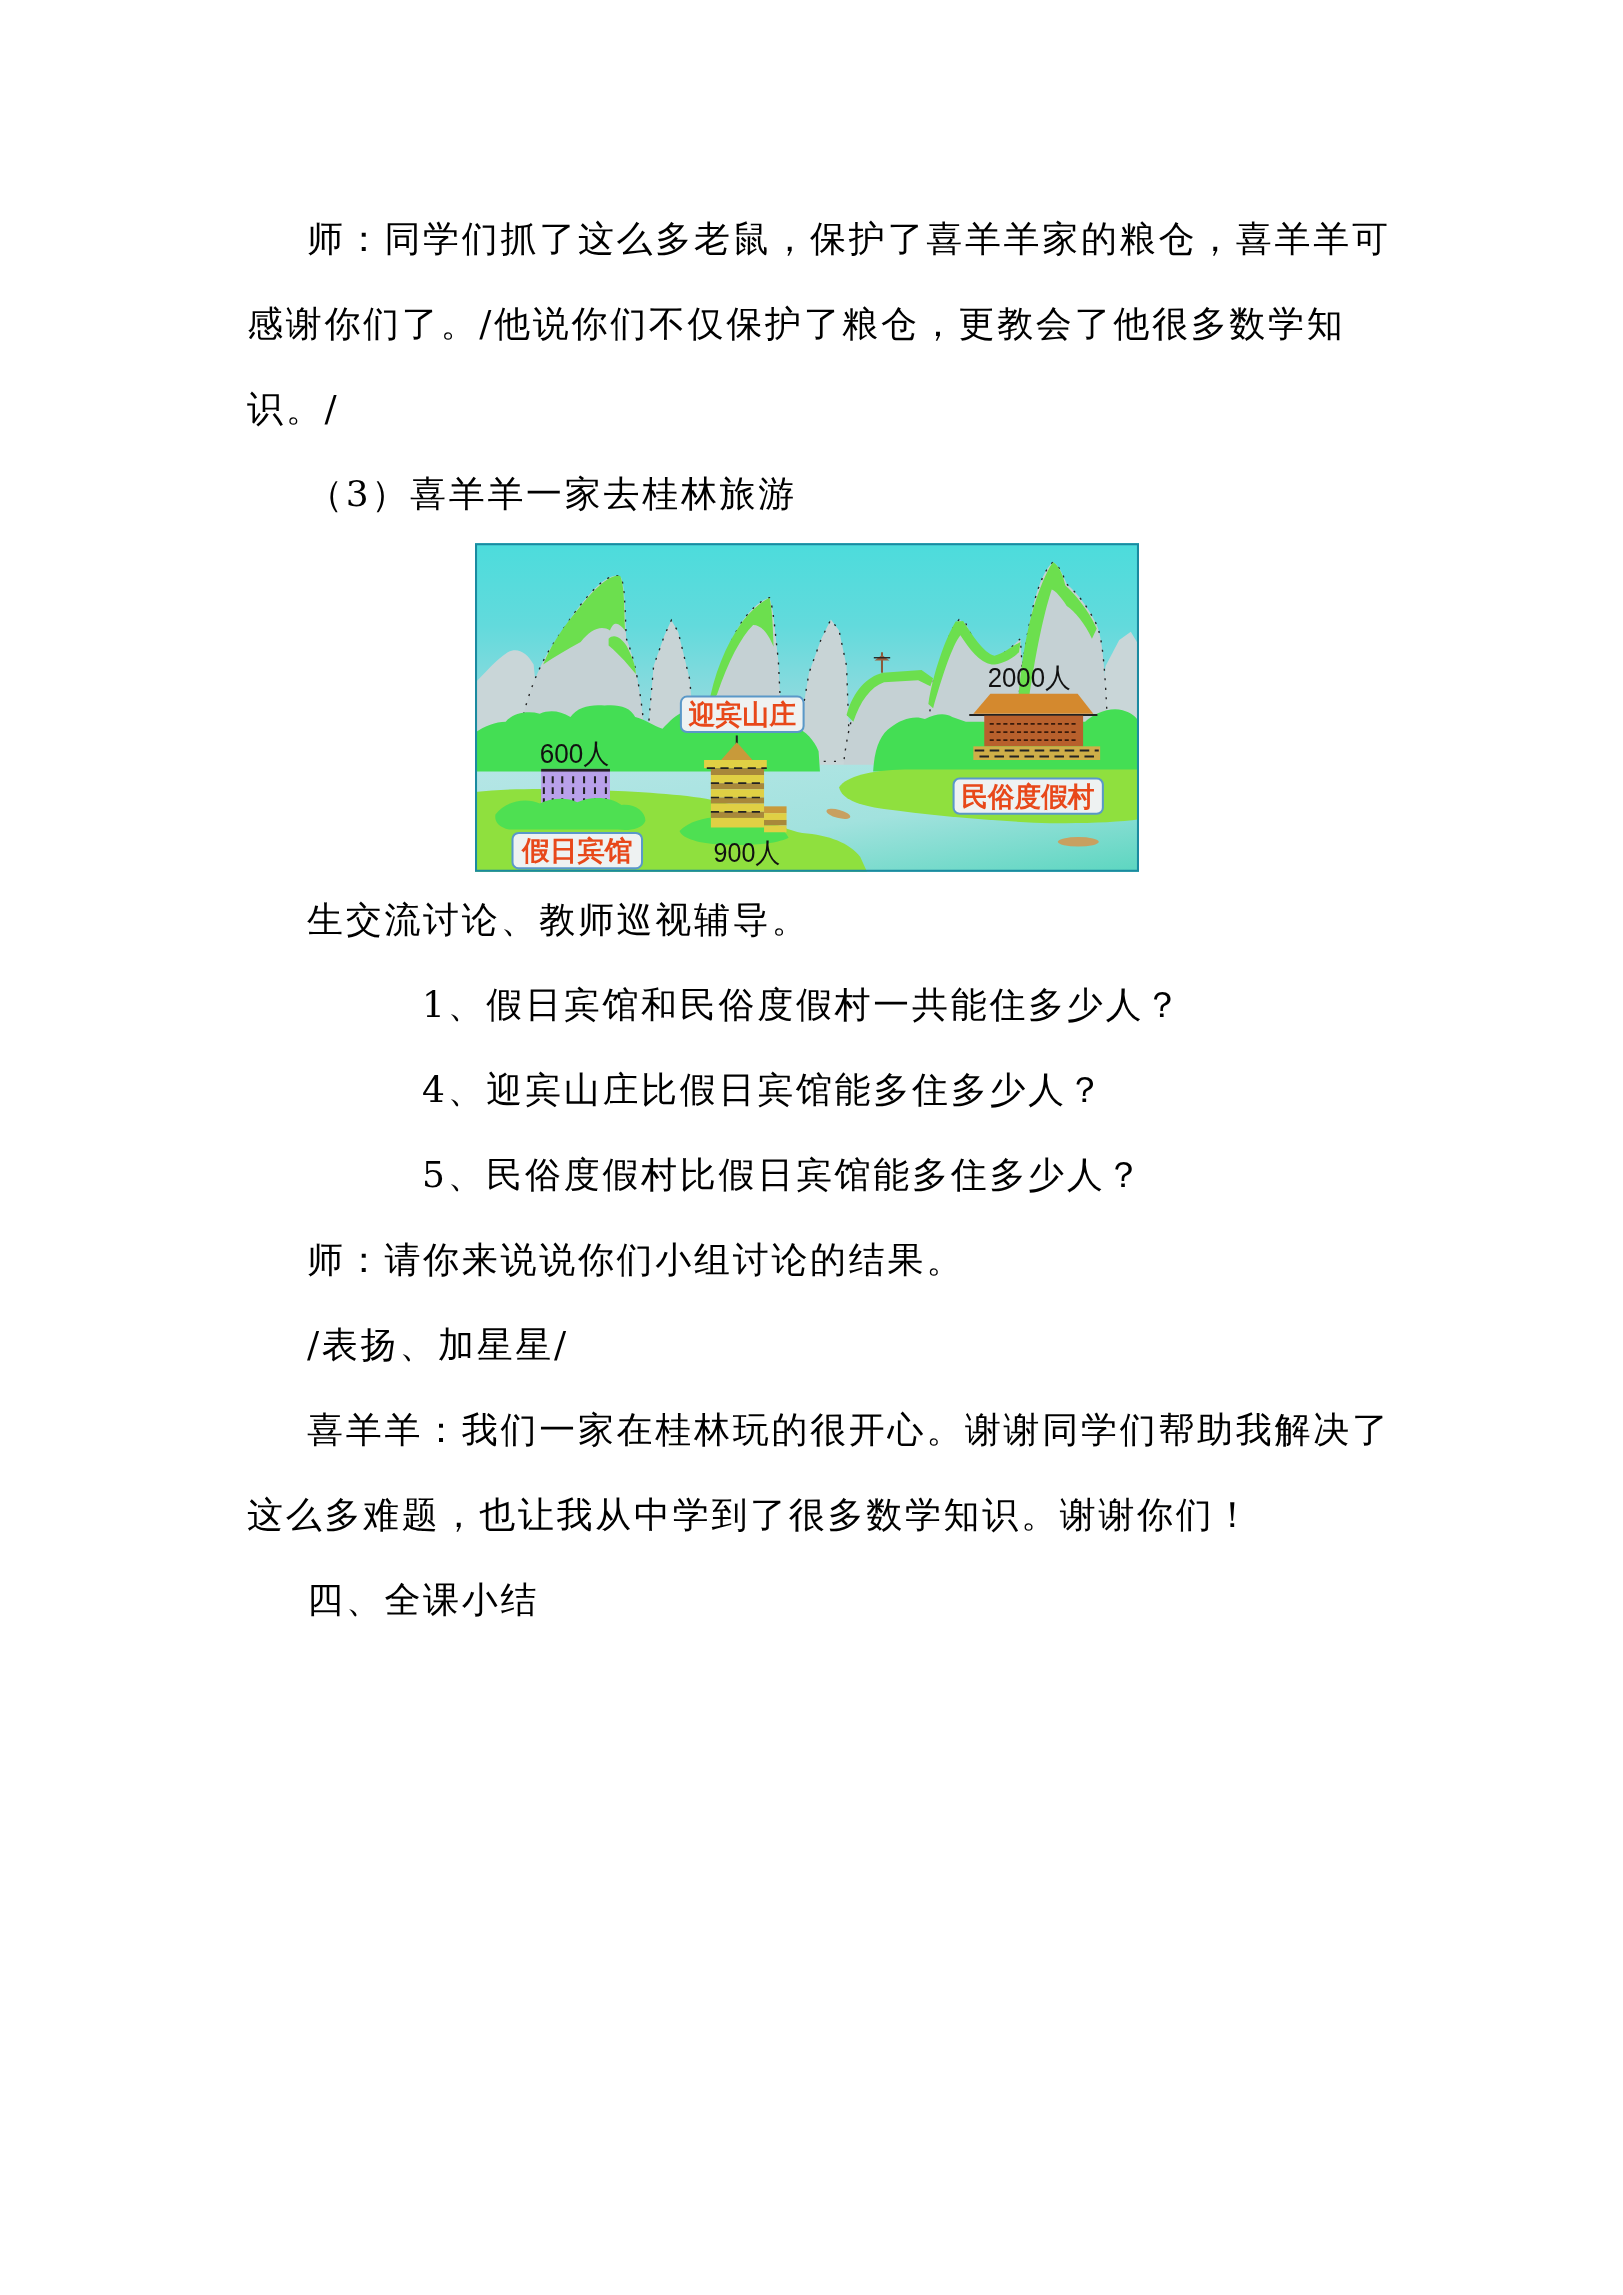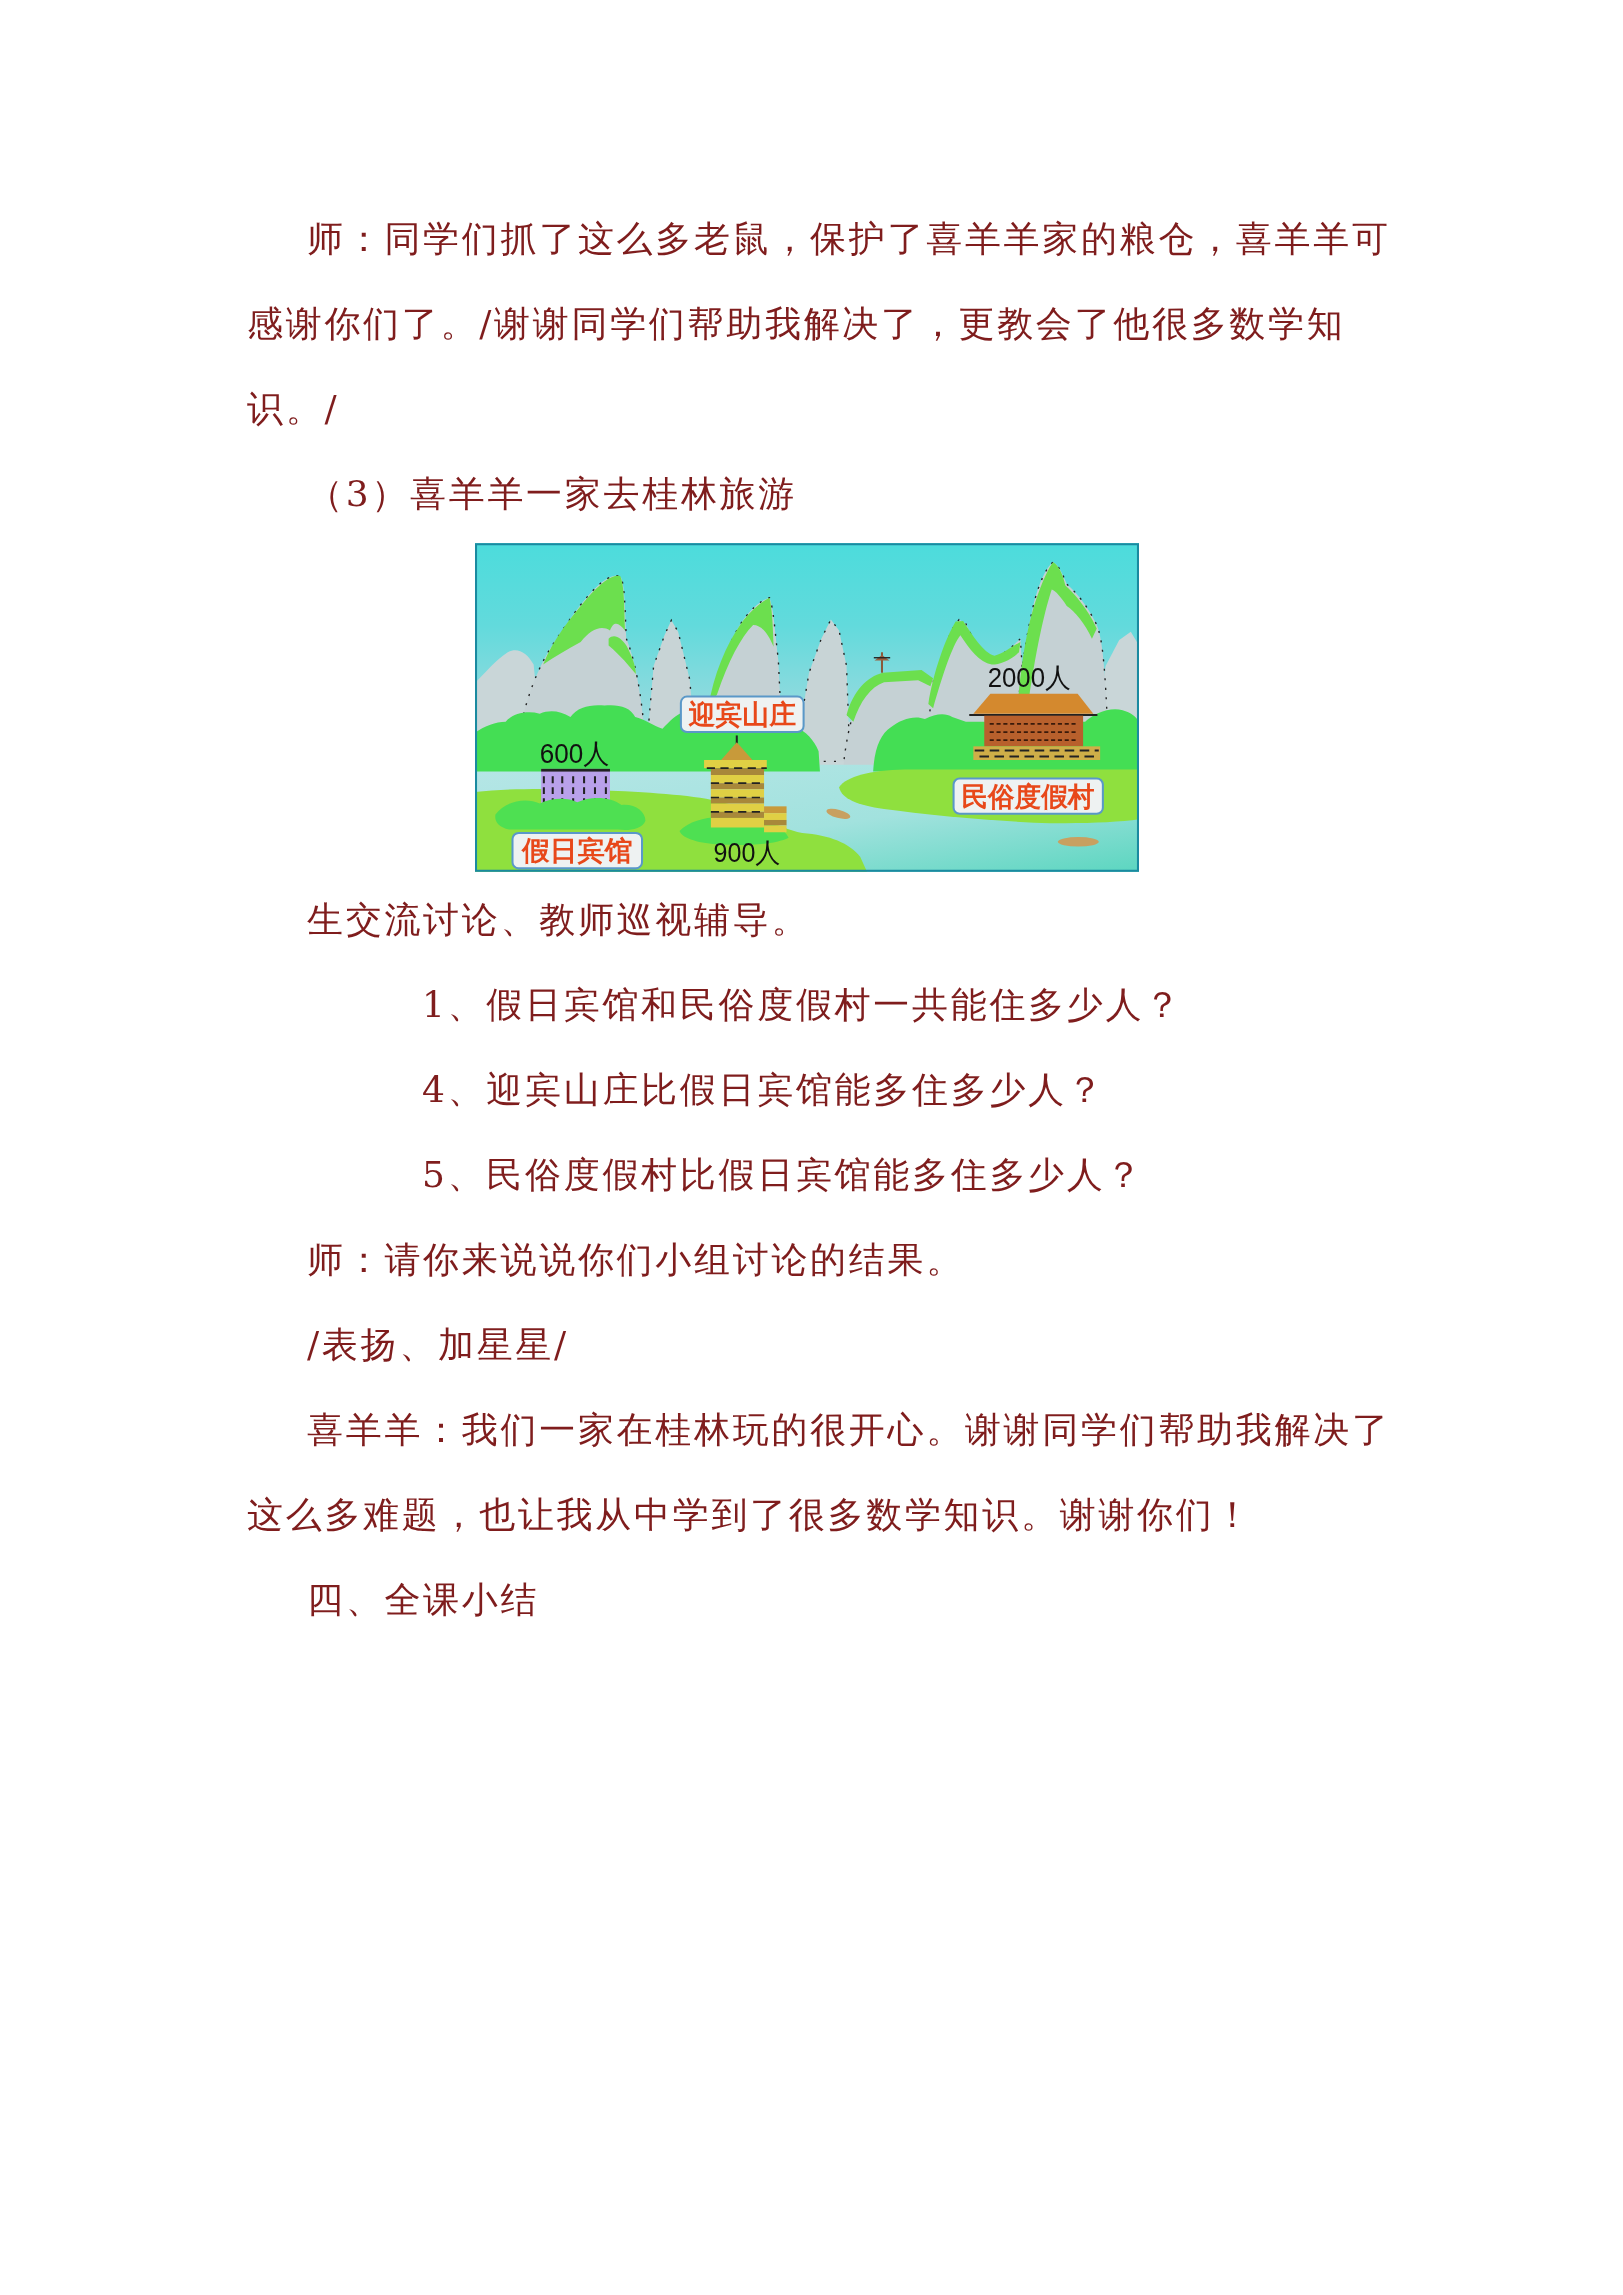--- a/index.html
+++ b/index.html
@@ -15,21 +15,21 @@
       left: 247px;
       top: 196px;
       width: 1200px;
     }
     .line {
       height: 85px;
       line-height: 85px;
       font-size: 36px;
       letter-spacing: 2.7px;
       white-space: nowrap;
-      color: #7f1d1d;
+      color: #000000;
       font-family: "DejaVu Serif", "Liberation Serif", serif;
     }
     .indent { padding-left: 60px; }
     .q-indent { padding-left: 175px; }
     .figure-wrap {
       position: relative;
       height: 341px;
     }
     .figure {
       position: absolute;
@@ -51,21 +51,21 @@
       fill: #111111;
     }
   </style>
 </head>
 <body>
 
 <div class="page">
   <div class="text-col">
 
     <div class="line indent">师：同学们抓了这么多老鼠，保护了喜羊羊家的粮仓，喜羊羊可</div>
-    <div class="line">感谢你们了。/谢谢同学们帮助我解决了，更教会了他很多数学知</div>
+    <div class="line">感谢你们了。/他说你们不仅保护了粮仓，更教会了他很多数学知</div>
     <div class="line">识。/</div>
 
     <div class="line indent">（3）喜羊羊一家去桂林旅游</div>
 
 
     <div class="figure-wrap">
       <svg class="figure" viewBox="0 0 974 482" width="664" height="329" xmlns="http://www.w3.org/2000/svg">
         <defs>
           <linearGradient id="skyGrad" x1="0" y1="0" x2="0" y2="1">
             <stop offset="0%" stop-color="#4cdcdc"></stop>

